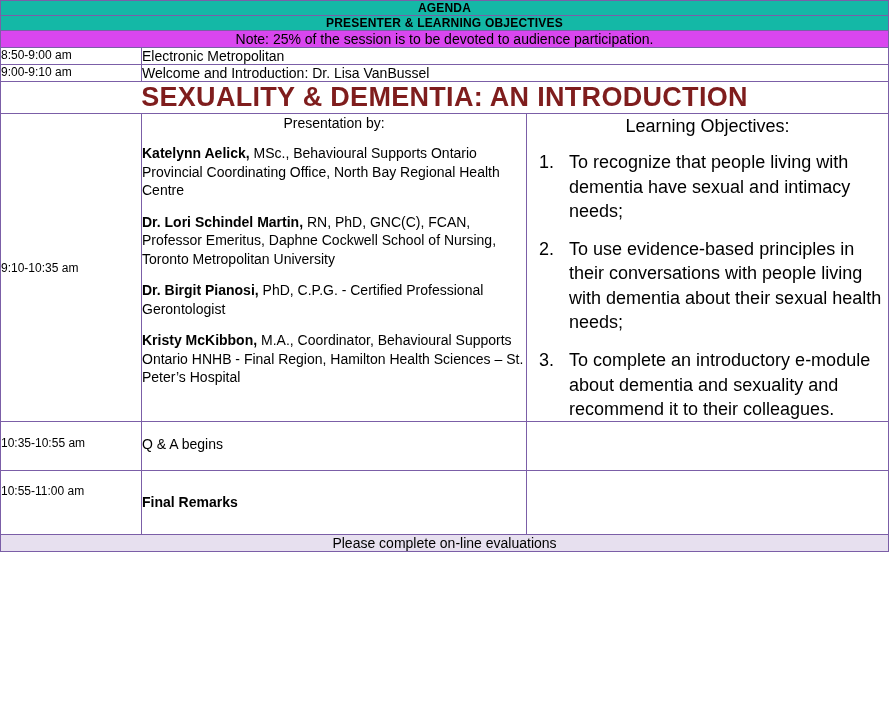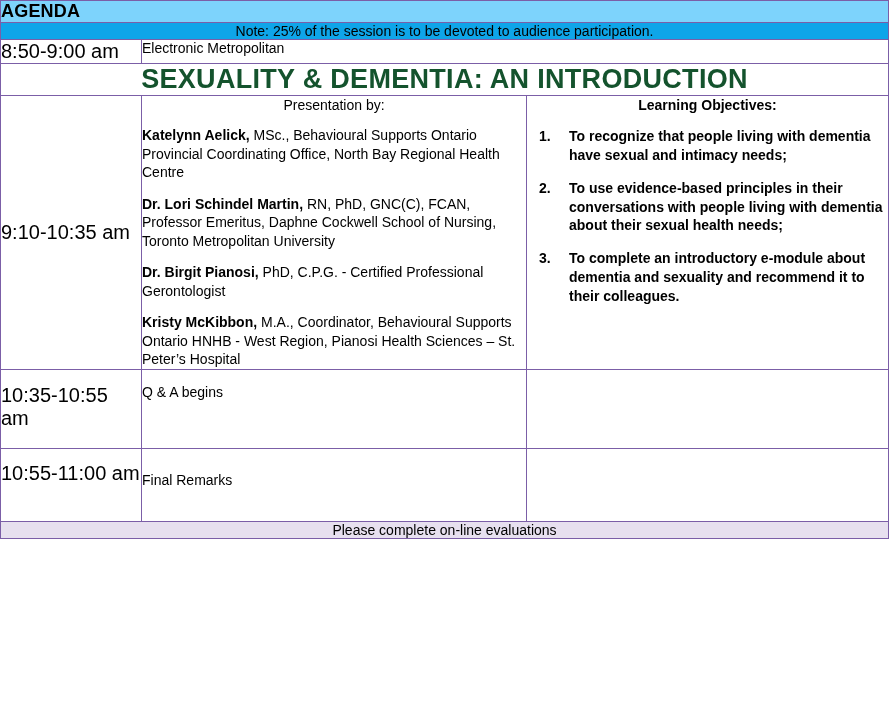--- a/index.html
+++ b/index.html
@@ -23,73 +23,73 @@
     border-collapse: collapse;
     width: 889px;
     table-layout: fixed;
   }
   table.agenda td {
     border: 1px solid #7b5ea7;
     vertical-align: top;
     padding: 0;
   }
   .hdr {
-    background: #7dd3fc;
+    background: #14b8a6;
+    text-align: center;
     font-weight: bold;
-    font-size: 18px;
+    font-size: 12px;
     padding: 4px 4px 5px 4px;
     letter-spacing: 0.2px;
   }
   .note {
-    background: #0ea5e9;
+    background: #d946ef;
     text-align: center;
     font-size: 14px;
     padding: 4px 4px 5px 4px;
   }
   .footer-row {
     background: #e7e0ef;
     text-align: center;
     font-size: 14px;
     padding: 5px 4px 6px 4px;
   }
   .time-cell {
     width: 141px;
-    font-size: 20px;
+    font-size: 12px;
     padding: 10px 0 10px 9px;
     vertical-align: top;
   }
   .time-cell.mid {
     vertical-align: middle;
     margin-left: 30px;
   }
   .simple-cell {
     font-size: 14px;
     padding: 10px 0 10px 10px;
   }
   .title-cell {
     text-align: center;
     padding: 16px 6px 18px 6px;
   }
   .session-title {
-    color: #14532d;
+    color: #7f1d1d;
     font-weight: bold;
     font-size: 27px;
     letter-spacing: 0.3px;
   }
   .pres-cell {
     width: 385px;
     font-size: 14px;
     padding: 10px 10px 12px 10px;
     line-height: 1.32;
   }
   .obj-cell {
-    font-size: 14px;
+    font-size: 18px;
     padding: 10px 12px 12px 10px;
     line-height: 1.35;
-    font-weight: bold;
   }
   .pres-label, .obj-label {
     margin: 0 0 12px 0;
     text-align: center;
   }
   .presenter {
     margin: 0 0 13px 0;
   }
   .presenter:last-child {
     margin-bottom: 0;
@@ -126,28 +126,35 @@
     <colgroup>
       <col style="width:141px">
       <col style="width:385px">
       <col>
     </colgroup>
     <tbody>
       <tr>
         <td class="hdr" colspan="3">AGENDA</td>
       </tr>
       <tr>
+        <td class="hdr" colspan="3">PRESENTER &amp; LEARNING OBJECTIVES</td>
+      </tr>
+      <tr>
         <td class="note" colspan="3">Note: 25% of the session is to be devoted to audience participation.</td>
       </tr>
 
       <tr>
         <td class="time-cell">8:50-9:00 am</td>
         <td class="simple-cell" colspan="2">Electronic Metropolitan</td>
       </tr>
 
+      <tr>
+        <td class="time-cell">9:00-9:10 am</td>
+        <td class="simple-cell" colspan="2">Welcome and Introduction: Dr. Lisa VanBussel</td>
+      </tr>
 
       <tr>
         <td class="title-cell" colspan="3">
           <span class="session-title">SEXUALITY &amp; DEMENTIA: AN INTRODUCTION</span>
         </td>
       </tr>
 
       <tr>
         <td class="time-cell mid">9:10-10:35 am</td>
         <td class="pres-cell">
@@ -159,42 +166,42 @@
 
           <p class="presenter">
             <span class="nm">Dr. Lori Schindel Martin,</span><span> RN, PhD, GNC(C), FCAN, Professor Emeritus, Daphne Cockwell School of Nursing, Toronto Metropolitan University</span>
           </p>
 
           <p class="presenter">
             <span class="nm">Dr. Birgit Pianosi,</span><span> PhD, C.P.G. - Certified Professional Gerontologist</span>
           </p>
 
           <p class="presenter">
-            <span class="nm">Kristy McKibbon,</span><span> M.A., Coordinator, Behavioural Supports Ontario HNHB - West Region, Pianosi Health Sciences – St. Peter’s Hospital</span>
+            <span class="nm">Kristy McKibbon,</span><span> M.A., Coordinator, Behavioural Supports Ontario HNHB - Final Region, Hamilton Health Sciences – St. Peter’s Hospital</span>
           </p>
         </td>
         <td class="obj-cell">
           <p class="obj-label">Learning Objectives:</p>
           <ol class="objectives">
             <li>To recognize that people living with dementia have sexual and intimacy needs;</li>
             <li>To use evidence-based principles in their conversations with people living with dementia about their sexual health needs;</li>
             <li>To complete an introductory e-module about dementia and sexuality and recommend it to their colleagues.</li>
           </ol>
         </td>
       </tr>
 
       <tr>
         <td class="time-cell" style="padding-top:14px;padding-bottom:18px;">10:35-10:55 am</td>
         <td class="simple-cell" style="padding-top:14px;padding-bottom:18px;">Q &amp; A begins</td>
         <td></td>
       </tr>
 
       <tr>
         <td class="time-cell" style="padding-top:13px;padding-bottom:36px;">10:55-11:00 am</td>
-        <td class="simple-cell" style="padding-top:23px;padding-bottom:4px;">Final Remarks</td>
+        <td class="simple-cell" style="padding-top:23px;padding-bottom:4px;font-weight:bold;">Final Remarks</td>
         <td></td>
       </tr>
 
       <tr>
         <td class="footer-row" colspan="3">Please complete on-line evaluations</td>
       </tr>
     </tbody>
   </table>
 </div>
 

